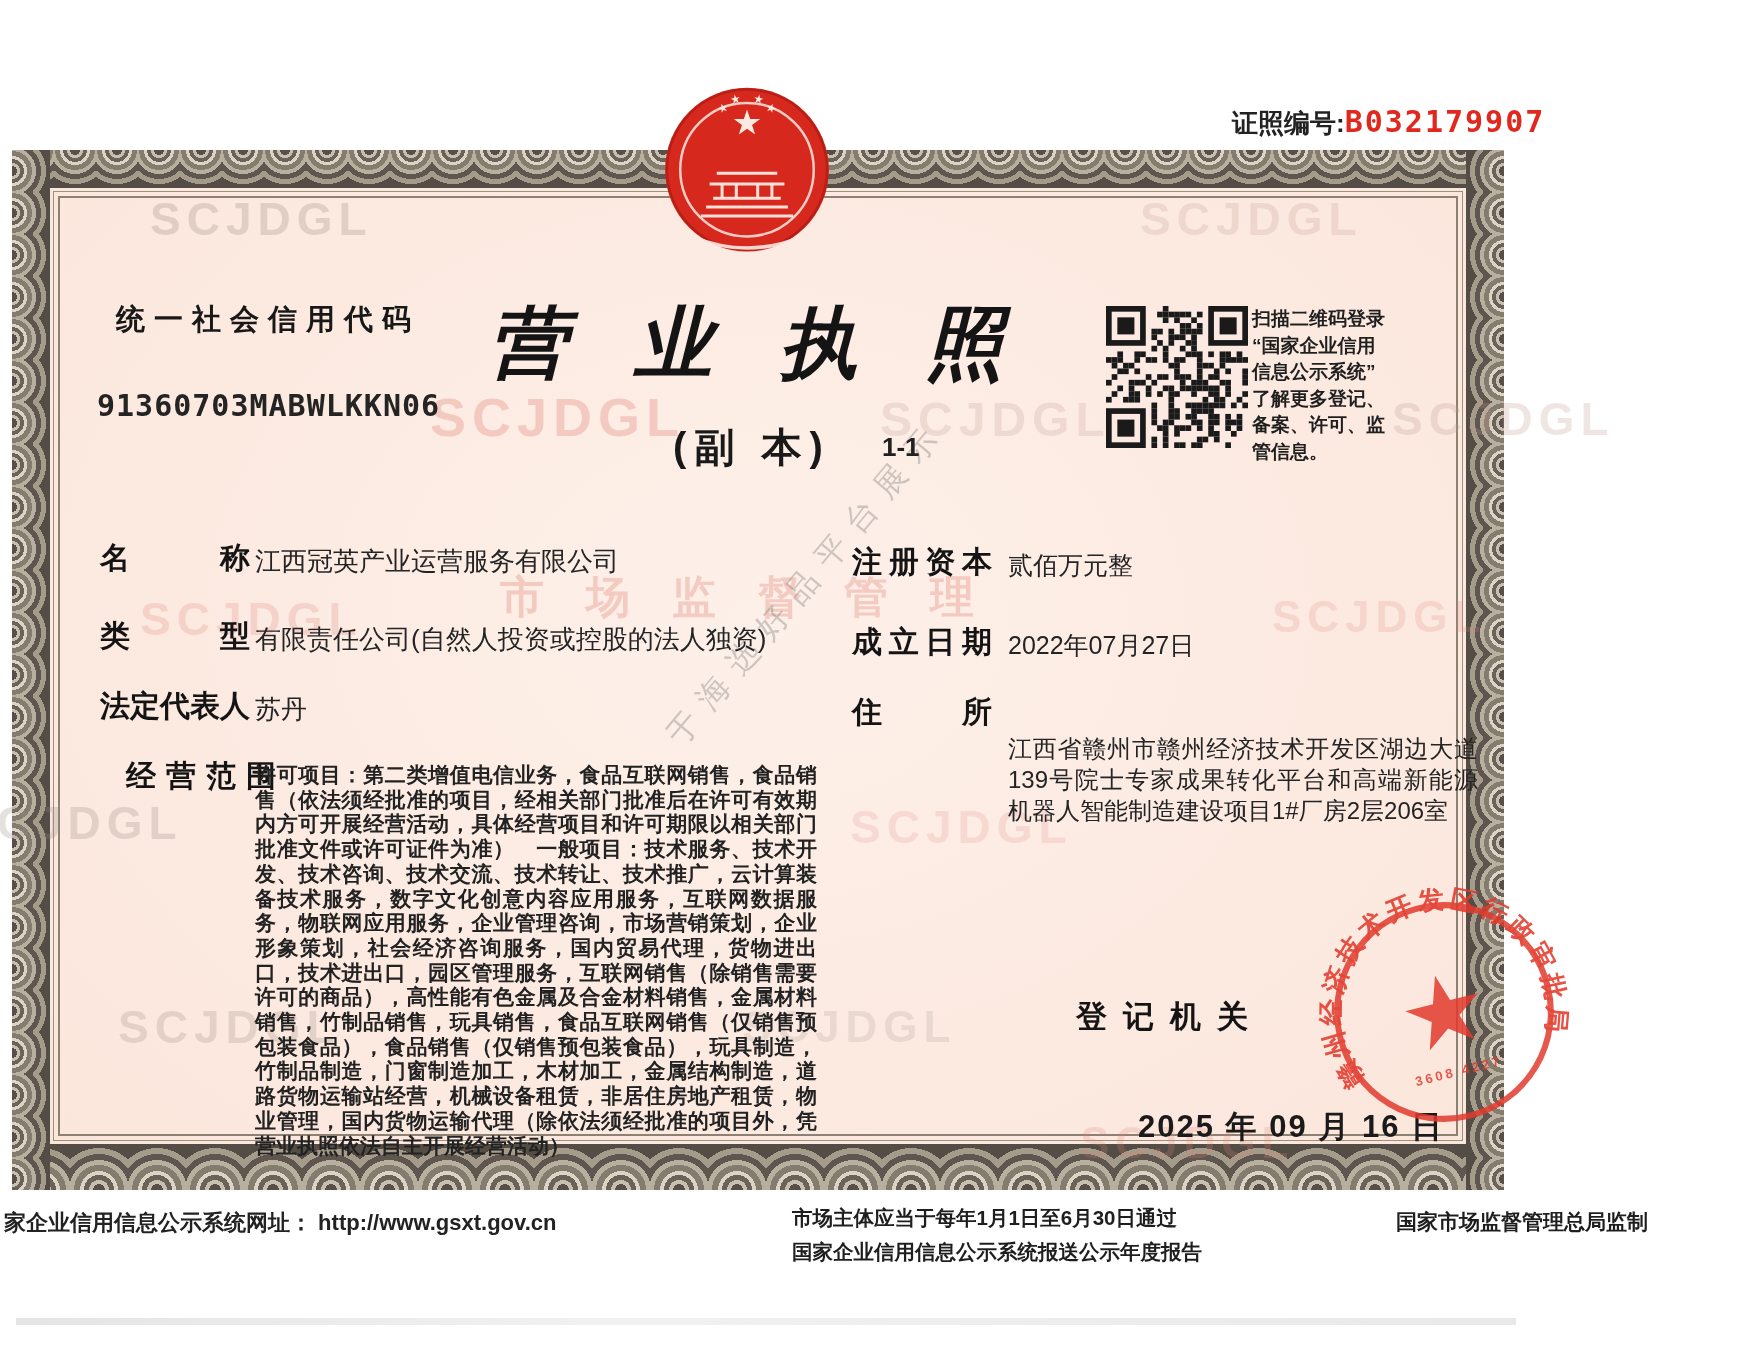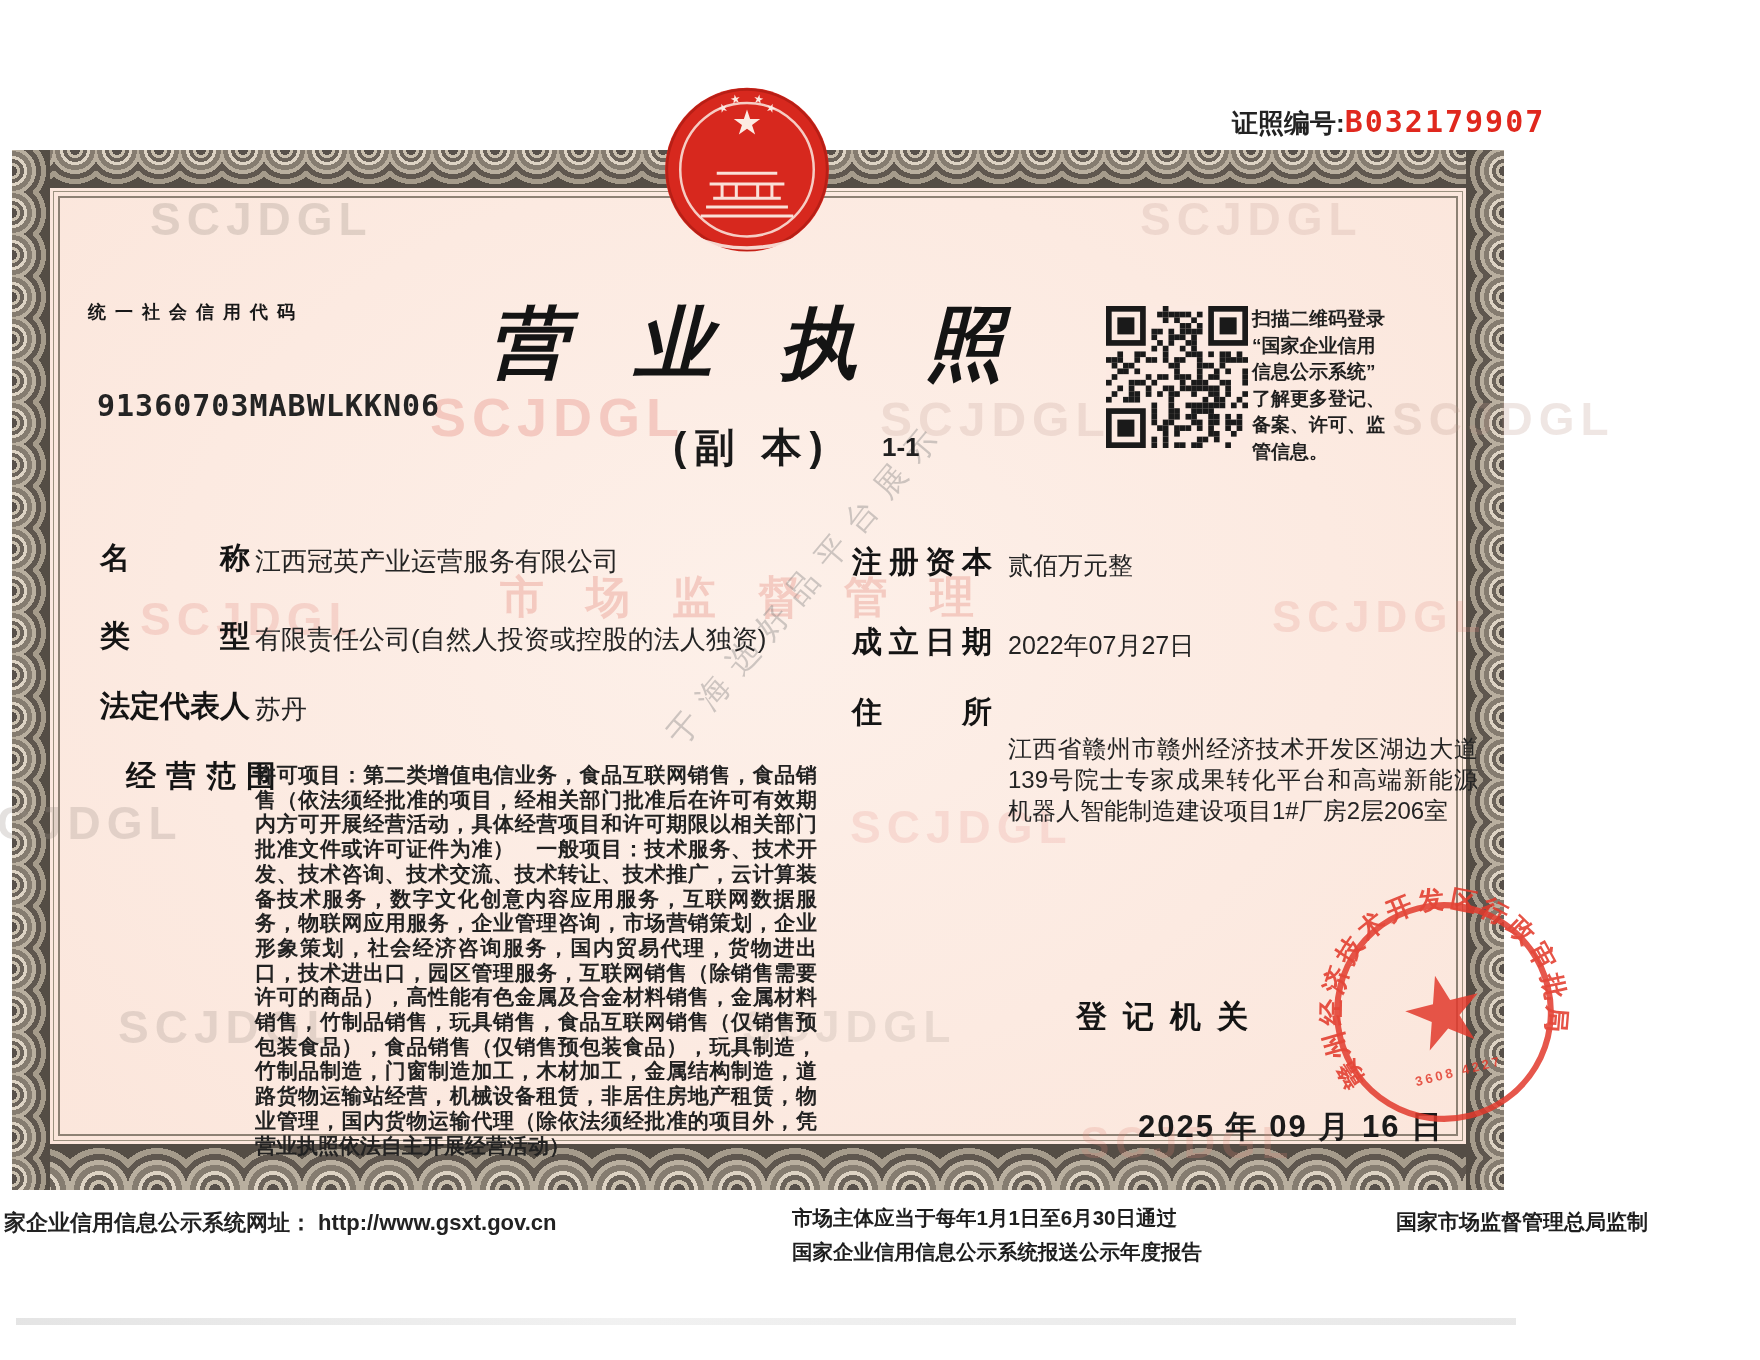--- a/index.html
+++ b/index.html
@@ -53,21 +53,21 @@
   .title{
     position:absolute;left:312px;top:292px;width:880px;z-index:3;
     text-align:center;font-size:78px;font-weight:900;color:#141414;
     letter-spacing:12px;word-spacing:22px;white-space:nowrap;font-style:italic;
   }
   .subtitle{
     position:absolute;left:312px;top:420px;width:880px;z-index:3;
     text-align:center;font-size:40px;font-weight:800;letter-spacing:8px;color:#191919;white-space:nowrap;
   }
   .copy-no{position:absolute;left:858px;top:432px;z-index:3;font-size:26px;font-weight:600;color:#202020;margin-left:24px;}
-  .credit-label{position:absolute;left:88px;top:300px;z-index:3;font-size:18px;font-weight:800;letter-spacing:9px;color:#181818;}
+  .credit-label{position:absolute;left:116px;top:300px;z-index:3;font-size:29px;font-weight:800;letter-spacing:9px;color:#181818;}
   .credit-value{position:absolute;left:97px;top:388px;z-index:3;font-size:30px;font-weight:600;
     font-family:"DejaVu Sans Mono","Liberation Mono",monospace;letter-spacing:1px;color:#242424;}
   
   .qr{position:absolute;left:1106px;top:306px;z-index:3;}
   .qr-caption{
     position:absolute;left:1252px;top:306px;width:168px;z-index:3;
     font-size:19px;line-height:26.5px;font-weight:700;color:#1f1f1f;white-space:pre-line;
   }
   
   .flabel{

